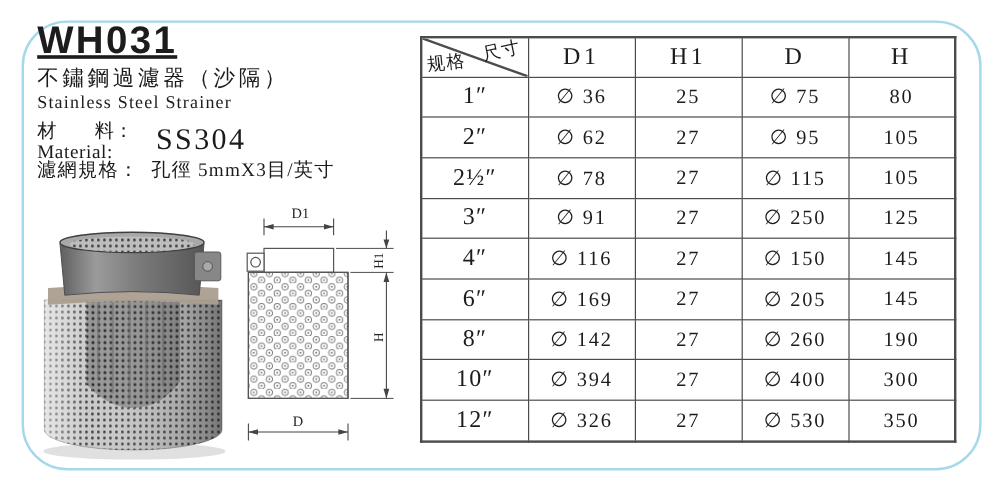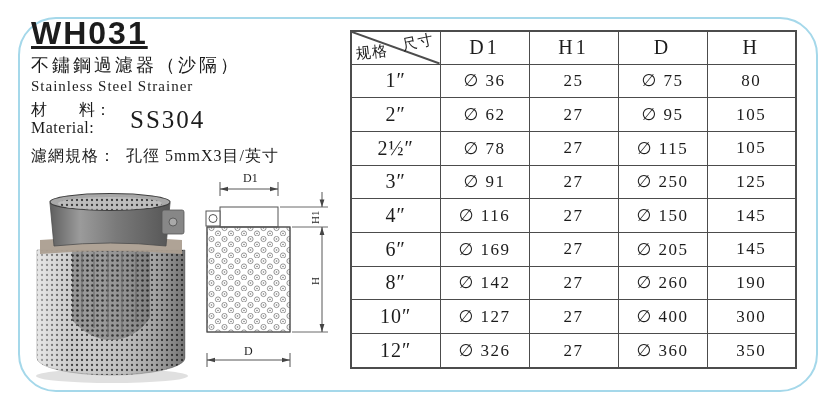--- a/index.html
+++ b/index.html
@@ -12,26 +12,26 @@
     border:2px solid #a5d8ea;border-radius:38px;background:#ffffff;
   }
   
   .model{
     position:absolute;left:31px;top:16px;
     font-family:"Liberation Sans","DejaVu Sans",sans-serif;
     font-weight:bold;font-size:32px;letter-spacing:2px;line-height:34px;text-decoration:underline;
   }
   .name-zh{position:absolute;left:31px;top:53px;font-size:18px;letter-spacing:3px;}
   .name-en{position:absolute;left:31px;top:78px;font-size:15px;letter-spacing:1px;}
-  .mat-block{position:absolute;left:31px;top:101px;display:flex;align-items:center;}
+  .mat-block{position:absolute;left:31px;top:101px;display:flex;align-items:flex-start;}
   .mat-labels{display:flex;flex-direction:column;line-height:18px;}
   .mat-zh{font-size:16px;}
   .mat-en{font-size:16px;letter-spacing:0.5px;}
   .mat-value{font-size:25px;letter-spacing:2px;margin-left:19px;padding-top:2px;}
-  .mesh-line{position:absolute;left:31px;top:146px;font-size:16px;letter-spacing:1px;}
+  .mesh-line{position:absolute;left:31px;top:132px;font-size:16px;letter-spacing:1px;}
   .mesh-line .mesh-value{margin-left:10px;}
   
   .photo-svg{position:absolute;left:30px;top:188px;}
   .drawing-svg{position:absolute;left:195px;top:170px;}
   
   .spec-table-wrap{position:absolute;left:350px;top:30px;width:447px;height:339px;}
   table.spec{
     width:100%;height:100%;border-collapse:collapse;table-layout:fixed;
     border:2px solid #4c4c4c;
   }
@@ -250,27 +250,27 @@
       </tr>
       <tr>
         <td class="sizecell">8″</td>
         <td class="valcell">∅ 142</td>
         <td class="valcell">27</td>
         <td class="valcell">∅ 260</td>
         <td class="valcell">190</td>
       </tr>
       <tr>
         <td class="sizecell">10″</td>
-        <td class="valcell">∅ 127</td>
+        <td class="valcell">∅ 394</td>
         <td class="valcell">27</td>
         <td class="valcell">∅ 400</td>
         <td class="valcell">300</td>
       </tr>
       <tr>
         <td class="sizecell">12″</td>
         <td class="valcell">∅ 326</td>
         <td class="valcell">27</td>
-        <td class="valcell">∅ 360</td>
+        <td class="valcell">∅ 530</td>
         <td class="valcell">350</td>
       </tr>
     </tbody>
   </table>
 </div>
 
 </body></html>

